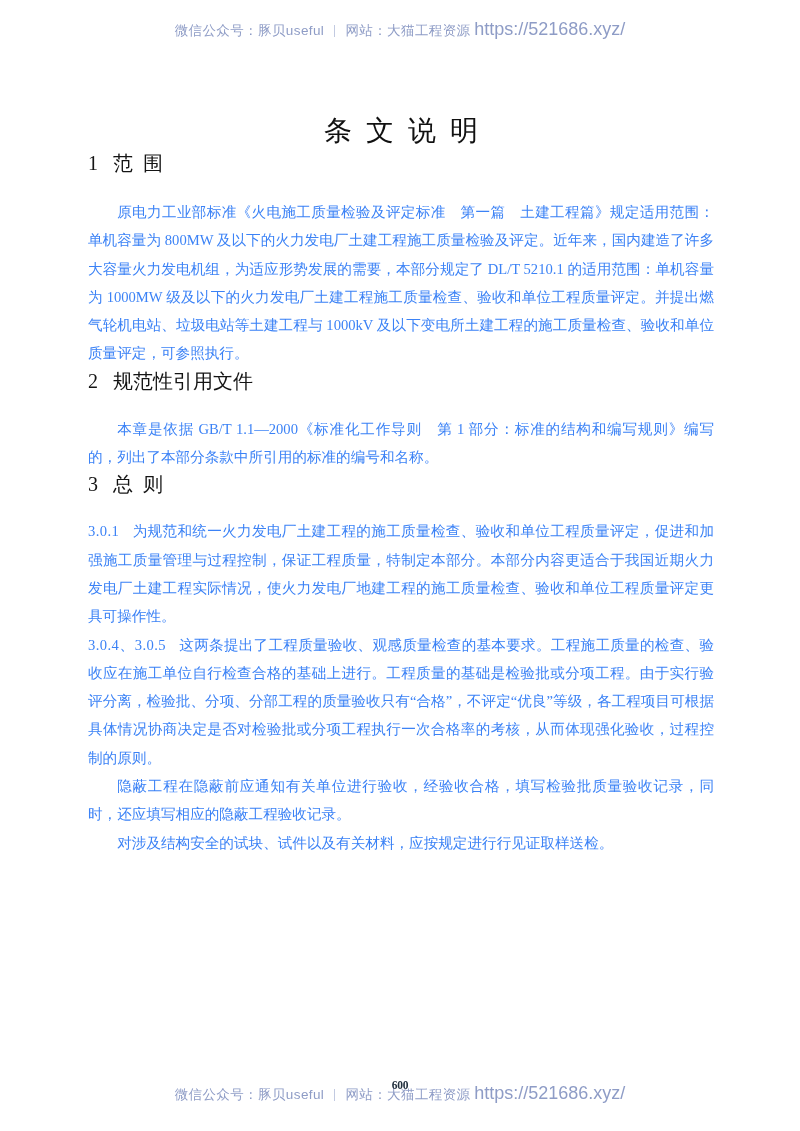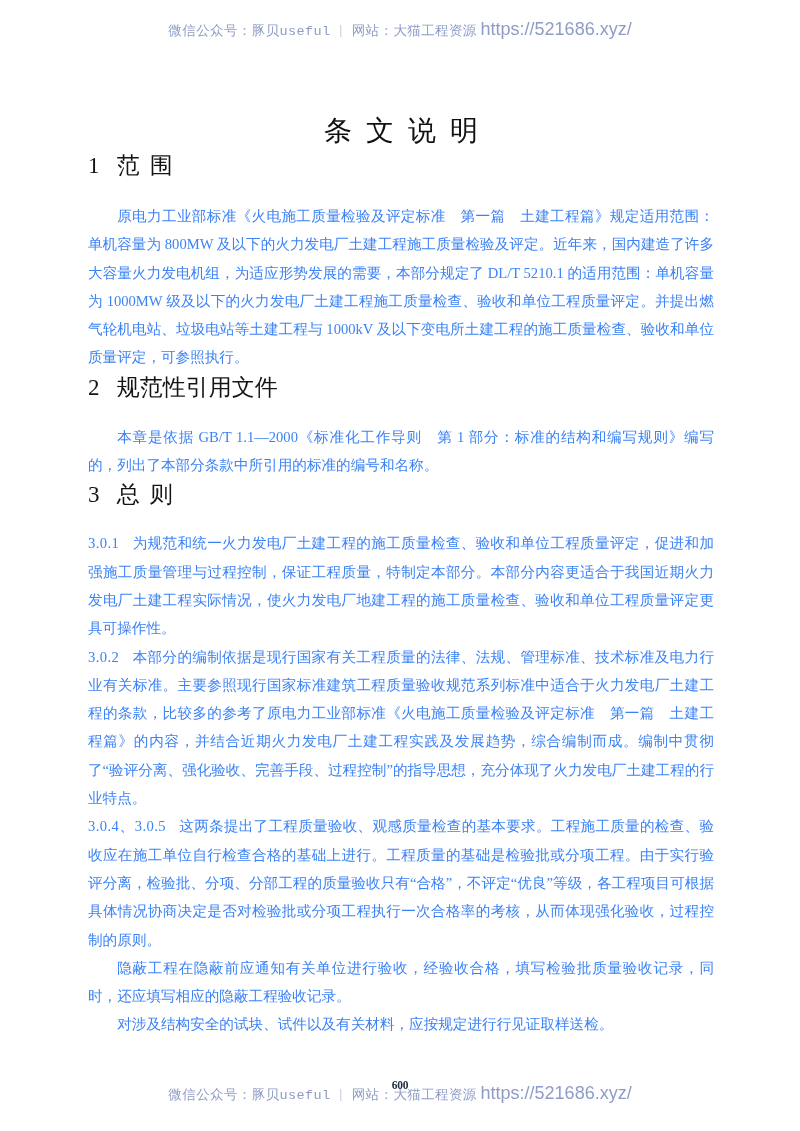--- a/index.html
+++ b/index.html
@@ -41,21 +41,21 @@
     display: inline-block;
     padding: 0 9px;
     color: #a8b4d4;
     transform: translateY(-1px);
   }
   .wm-url {
     font-family: Liberation Sans, sans-serif;
     font-size: 18px;
     letter-spacing: 0px;
   }
-  .wm-cn { font-family: Liberation Mono, monospace; }
+  .wm-cn { font-family: Liberation Sans, sans-serif; }
 
   
   .page-number {
     position: absolute;
     top: 1079px;
     left: 0;
     width: 800px;
     text-align: center;
     font-family: "Liberation Serif", "DejaVu Serif", serif;
     font-size: 11.5px;
@@ -77,21 +77,21 @@
     margin-top: 112px;
     text-align: center;
     font-size: 28px;
     letter-spacing: 14px;
     text-indent: 14px;
     color: #111111;
     font-family: "Liberation Serif", "DejaVu Serif", serif;
   }
 
   h2.section-heading {
-    font-size: 23px;
+    font-size: 20px;
     font-weight: normal;
     color: #141414;
     margin: 0;
     padding: 0;
   }
   .sec-num { display: inline-block; }
   .sec-gap-wide { letter-spacing: 10px; }
 
   .h-1 { margin-top: 62px; }
   .h-2 { margin-top: 49px; }
@@ -133,21 +133,20 @@
     <h2 class="section-heading h-1"><span class="sec-num num">1</span>&nbsp;&nbsp;&nbsp;<span class="sec-gap-wide">范围</span></h2>
     <p class="body indent first-after-h1">原电力工业部标准《火电施工质量检验及评定标准　第一篇　土建工程篇》规定适用范围：单机容量为 800MW 及以下的火力发电厂土建工程施工质量检验及评定。近年来，国内建造了许多大容量火力发电机组，为适应形势发展的需要，本部分规定了 DL/T 5210.1 的适用范围：单机容量为 1000MW 级及以下的火力发电厂土建工程施工质量检查、验收和单位工程质量评定。并提出燃气轮机电站、垃圾电站等土建工程与 1000kV 及以下变电所土建工程的施工质量检查、验收和单位质量评定，可参照执行。</p>
 
     <h2 class="section-heading h-2"><span class="sec-num num">2</span>&nbsp;&nbsp;&nbsp;<span>规范性引用文件</span></h2>
     <p class="body indent first-after-h2">本章是依据 GB/T 1.1—2000《标准化工作导则　第 1 部分：标准的结构和编写规则》编写的，列出了本部分条款中所引用的标准的编号和名称。</p>
 
     <h2 class="section-heading h-3"><span class="sec-num num">3</span>&nbsp;&nbsp;&nbsp;<span class="sec-gap-wide">总则</span></h2>
 
     <p class="body first-after-h3"><span class="clause-num num">3.0.1</span><span>为规范和统一火力发电厂土建工程的施工质量检查、验收和单位工程质量评定，促进和加强施工质量管理与过程控制，保证工程质量，特制定本部分。本部分内容更适合于我国近期火力发电厂土建工程实际情况，使火力发电厂地建工程的施工质量检查、验收和单位工程质量评定更具可操作性。</span></p>
 
-    <p class="body"><span class="clause-num num">3.0.2</span><span>本部分的编制依据是现行国家有关工程质量的法律、法规、管理标准、技术标准及电力行业有关标准。主要参照现行国家标准建筑工程质量验收规范系列标准中适合于火力发电厂土建工程的条款，比较多的参考了原电力工业部标准《火电施工质量检验及评定标准　第一篇　土建工程篇》的内容，并结合近期火力发电厂土建工程实践及发展趋势，综合编制而成。编制中贯彻了“验评分离、强化验收、完善手段、过程控制”的指导思想，充分体现了火力发电厂土建工程的行业特点。</span></p>
 
 
     <p class="body"><span class="clause-num num">3.0.4、3.0.5</span><span>这两条提出了工程质量验收、观感质量检查的基本要求。工程施工质量的检查、验收应在施工单位自行检查合格的基础上进行。工程质量的基础是检验批或分项工程。由于实行验评分离，检验批、分项、分部工程的质量验收只有“合格”，不评定“优良”等级，各工程项目可根据具体情况协商决定是否对检验批或分项工程执行一次合格率的考核，从而体现强化验收，过程控制的原则。</span></p>
 
     <p class="body indent">隐蔽工程在隐蔽前应通知有关单位进行验收，经验收合格，填写检验批质量验收记录，同时，还应填写相应的隐蔽工程验收记录。</p>
     <p class="body indent">对涉及结构安全的试块、试件以及有关材料，应按规定进行行见证取样送检。</p>
 
   </div>
 
   <div class="watermark watermark-bottom">

